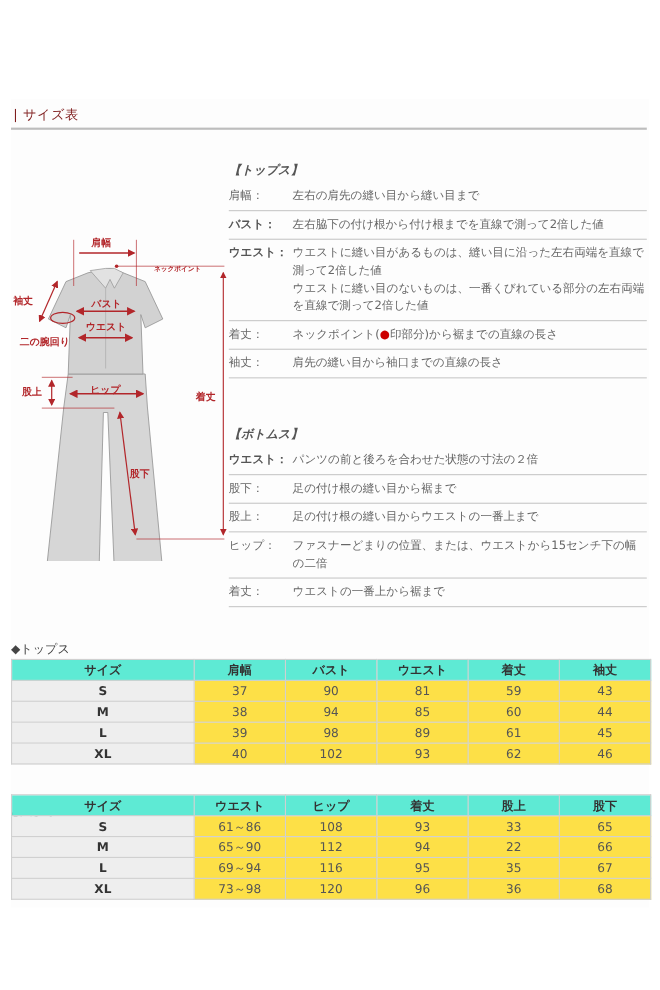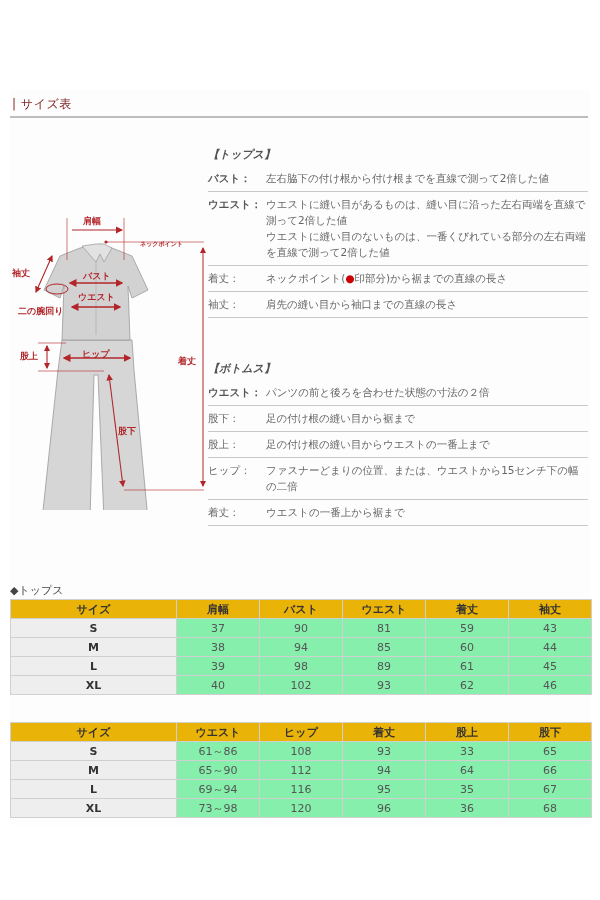--- a/index.html
+++ b/index.html
@@ -25,23 +25,23 @@
   .def-term { width: 58px; flex-shrink: 0; color: #666; }
   .def-term.bold { color: #555; font-weight: bold; }
   .def-text { flex: 1; }
   .red-dot { color: #cc0000; }
   .def-group + .def-group { margin-top: 44px; }
 
   
   .table-caption { position: absolute; left: 10px; font-size: 11px; color: #444; }
   table.size-table { position: absolute; left: 10px; width: 580px; border-collapse: collapse; font-size: 11px; table-layout: fixed; }
   table.size-table th, table.size-table td { border: 1px solid #d0d0d0; height: 19px; text-align: center; padding: 0; }
-  table.size-table th { background: #eab308; font-weight: bold; color: #333; }
+  table.size-table th { background: #5eead4; font-weight: bold; color: #333; }
   table.size-table td.rowhead { background: #eeeeee; font-weight: bold; color: #333; }
-  table.size-table td { background: #86efac; color: #555; }
+  table.size-table td { background: #fde047; color: #555; }
   col.c0 { width: 166px; }
   col.c1 { width: 83px; }
 </style>
 </head>
 <body>
 
 <div class="page-wrap"></div>
 
 <div class="section-title">| サイズ表</div>
 <div class="title-rule"></div>
@@ -99,20 +99,24 @@
   <span class="ill-label" style="left:20px;top:150px;">股上</span>
   <span class="ill-label" style="left:82px;top:148px;">ヒップ</span>
   <span class="ill-label" style="left:178px;top:155px;">着丈</span>
   <span class="ill-label" style="left:118px;top:225px;">股下</span>
 </div>
 
 <div class="defs">
   <div class="def-group">
     <div class="def-group-title">【トップス】</div>
     <div class="def-row">
+      <span class="def-term">肩幅：</span>
+      <span class="def-text">左右の肩先の縫い目から縫い目まで</span>
+    </div>
+    <div class="def-row">
       <span class="def-term bold">バスト：</span>
       <span class="def-text">左右脇下の付け根から付け根までを直線で測って2倍した値</span>
     </div>
     <div class="def-row">
       <span class="def-term bold">ウエスト：</span>
       <span class="def-text">
         <span>ウエストに縫い目があるものは、縫い目に沿った左右両端を直線で測って2倍した値</span><br>
         <span>ウエストに縫い目のないものは、一番くびれている部分の左右両端を直線で測って2倍した値</span>
       </span>
     </div>
@@ -236,21 +240,21 @@
       <td>108</td>
       <td>93</td>
       <td>33</td>
       <td>65</td>
     </tr>
     <tr>
       <td class="rowhead">M</td>
       <td>65～90</td>
       <td>112</td>
       <td>94</td>
-      <td>64</td>
+      <td>22</td>
       <td>66</td>
     </tr>
     <tr>
       <td class="rowhead">L</td>
       <td>69～94</td>
       <td>116</td>
       <td>95</td>
       <td>35</td>
       <td>67</td>
     </tr>

